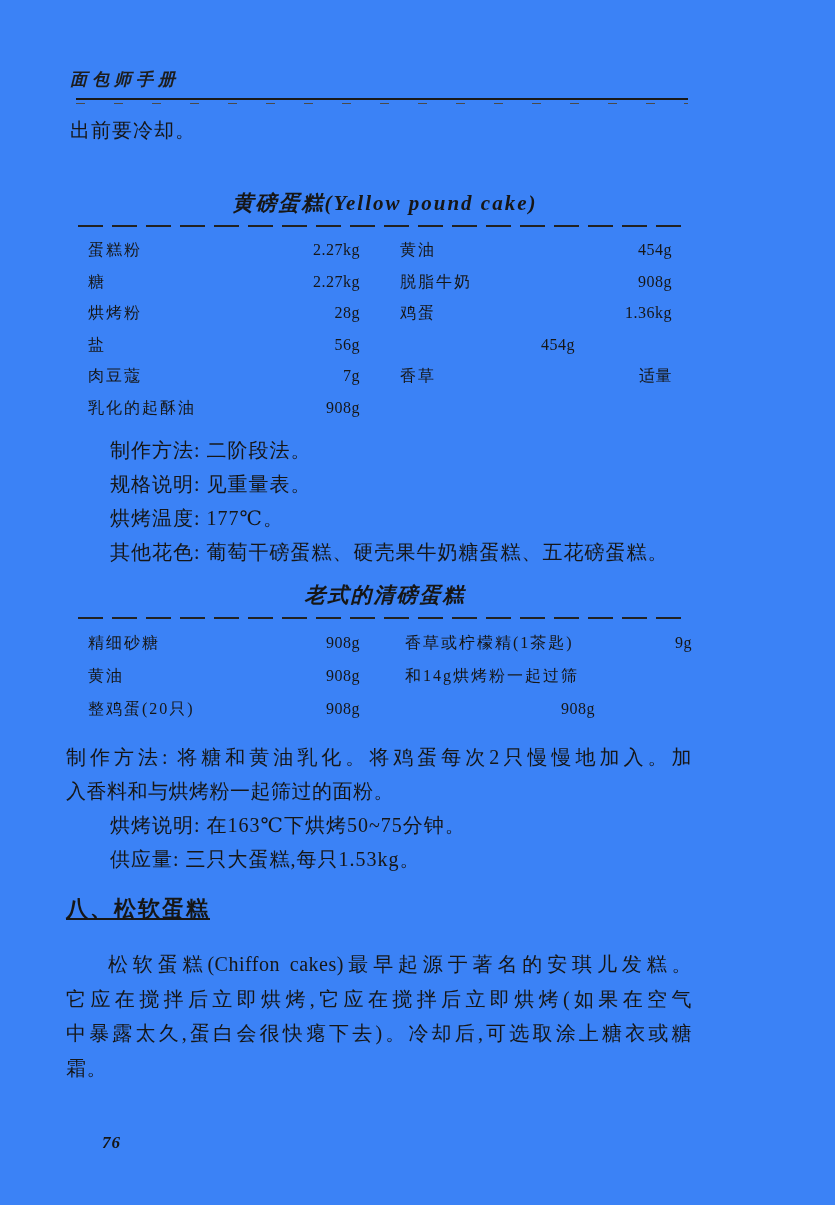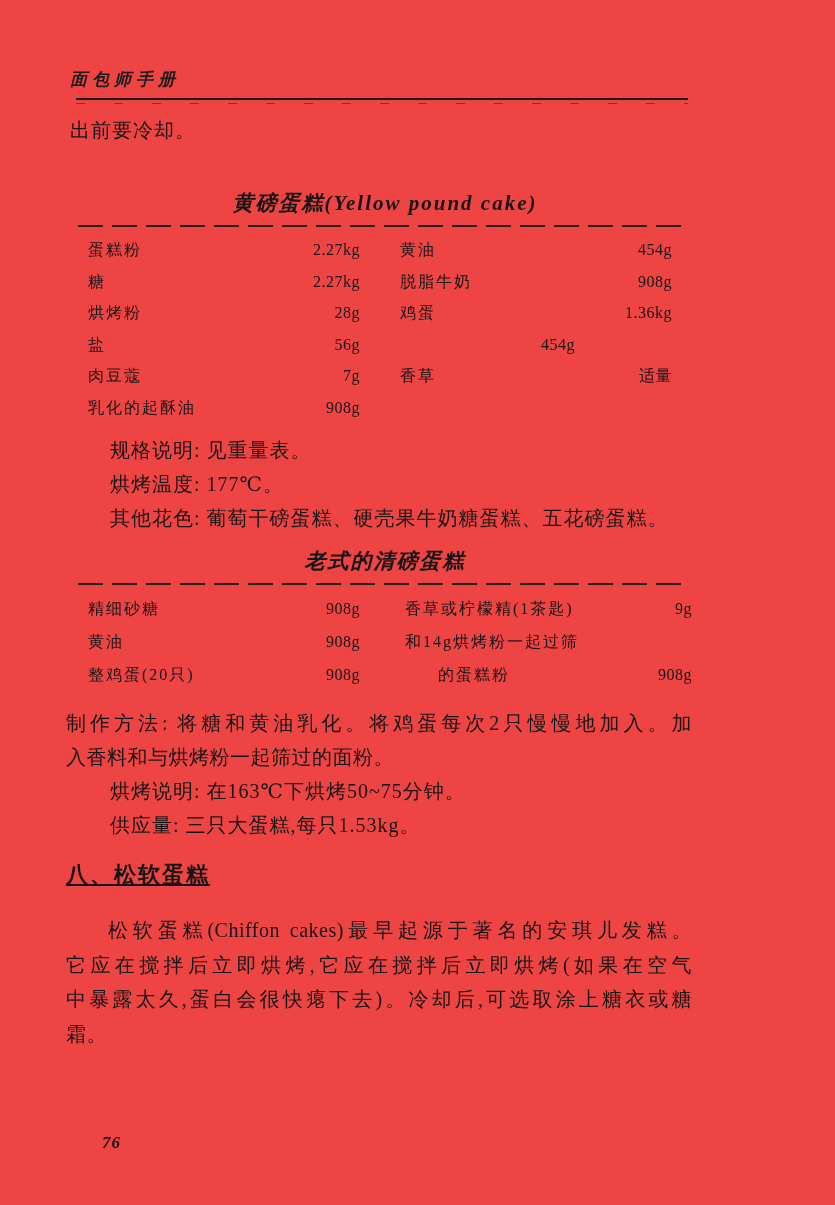--- a/index.html
+++ b/index.html
@@ -1,17 +1,17 @@
 <!DOCTYPE html>
 <html><head>
 <meta charset="utf-8">
 <style>
   html,body{margin:0;padding:0;background:#ffffff;}
   .page{
-    position:relative;width:835px;height:1205px;background:#ef4444;
+    position:relative;width:835px;height:1205px;background:#3b82f6;
     overflow:hidden;color:#161616;
     font-family:"Liberation Serif","DejaVu Serif",serif;
   }
   .content{position:absolute;left:66px;top:0;width:626px;}
 
   
   .book-title{
     padding-left:4px;padding-top:68px;font-size:17px;font-style:italic;
     letter-spacing:5px;font-weight:bold;color:#1d1d1d;
   }
@@ -110,20 +110,21 @@
         </div>
         <div class="ing-row">
           <span class="c-name">乳化的起酥油</span>
           <span class="c-qty">908g</span>
           <span class="c-name c-r"></span>
           <span class="c-qty c-qr"></span>
         </div>
       </div>
 
     <div class="notes">
+        <div class="note-line">制作方法: 二阶段法。</div>
         <div class="note-line">规格说明: 见重量表。</div>
         <div class="note-line">烘烤温度: 177℃。</div>
         <div class="note-line">其他花色: 葡萄干磅蛋糕、硬壳果牛奶糖蛋糕、五花磅蛋糕。</div>
       </div>
 
     <div class="tbl-title" style="margin-top:12px">老式的清磅蛋糕</div>
     <div class="tbl-rule"></div>
     <div class="ing-table t2">
         <div class="ing-row">
           <span class="c-name">精细砂糖</span>
@@ -133,21 +134,20 @@
         </div>
         <div class="ing-row">
           <span class="c-name">黄油</span>
           <span class="c-qty">908g</span>
           <span class="c-name c-r">和14g烘烤粉一起过筛</span>
           <span class="c-qty c-qr"></span>
         </div>
         <div class="ing-row">
           <span class="c-name">整鸡蛋(20只)</span>
           <span class="c-qty">908g</span>
-          <span class="c-name c-r ri">的蛋糕粉</span>
           <span class="c-qty c-qr">908g</span>
         </div>
       </div>
 
     <div class="method">
         <div class="pline fill">制作方法: 将糖和黄油乳化。将鸡蛋每次2只慢慢地加入。加</div>
         <div class="pline">入香料和与烘烤粉一起筛过的面粉。</div>
       </div>
     <div class="note-line">烘烤说明: 在163℃下烘烤50~75分钟。</div>
     <div class="note-line">供应量: 三只大蛋糕,每只1.53kg。</div>

